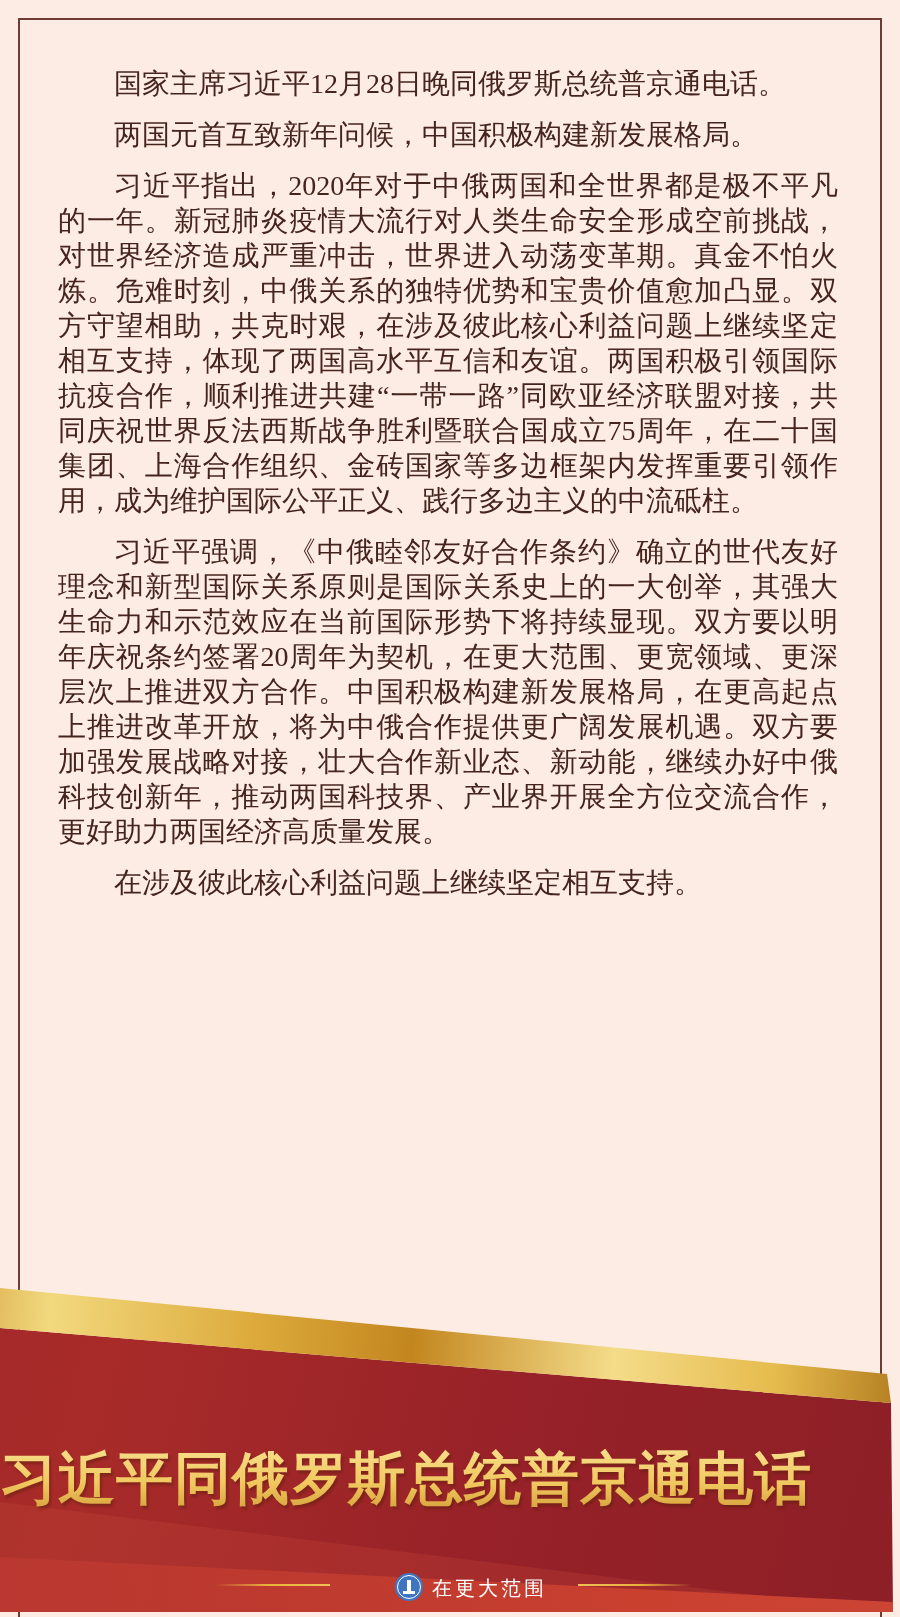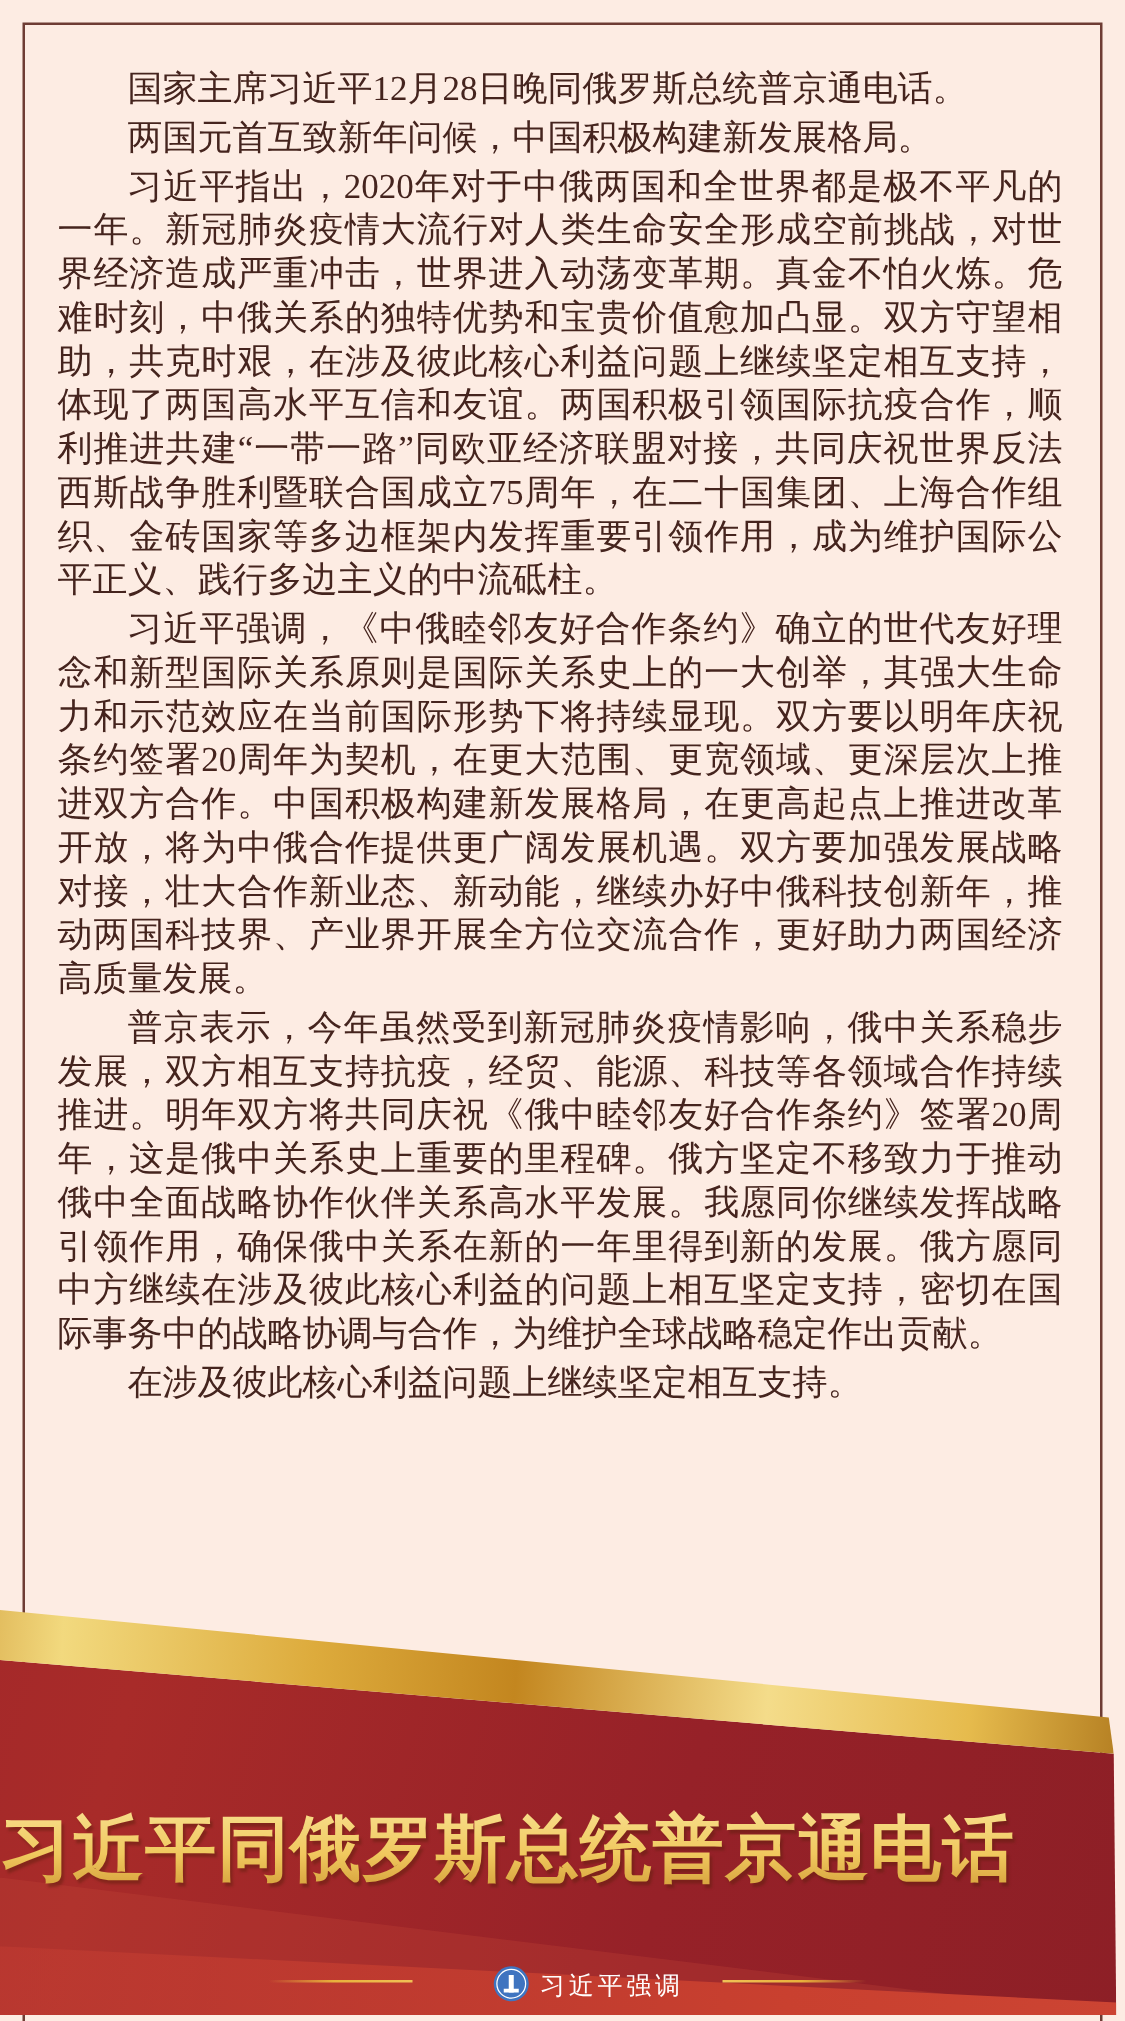--- a/index.html
+++ b/index.html
@@ -15,21 +15,21 @@
     pointer-events:none;
   }
   
   .article{
     position:absolute;left:42px;top:50px;width:812px;
     color:#45241e;
     font-size:28px;line-height:35px;
     text-align:justify;
   }
   .article p{
-    margin:4px;text-indent:2em;
+    margin:16px;text-indent:2em;
   }
   
   .layer{position:absolute;inset:0;pointer-events:none;}
   .gold-band{
     background:linear-gradient(94deg,
       #c98f2b 0%, #f2d97e 14%, #ddab3c 34%, #c3861f 50%,
       #f4dc8a 70%, #e6bb4d 86%, #ad761c 100%);
     clip-path:polygon(0px 1288px, 887px 1374px, 891px 1403px, 0px 1328px);
   }
   .red-banner{
@@ -82,33 +82,32 @@
   }
 </style>
 </head>
 <body>
 
 <div class="article">
   <p>国家主席习近平12月28日晚同俄罗斯总统普京通电话。</p>
   <p>两国元首互致新年问候，中国积极构建新发展格局。</p>
   <p>习近平指出，2020年对于中俄两国和全世界都是极不平凡的一年。新冠肺炎疫情大流行对人类生命安全形成空前挑战，对世界经济造成严重冲击，世界进入动荡变革期。真金不怕火炼。危难时刻，中俄关系的独特优势和宝贵价值愈加凸显。双方守望相助，共克时艰，在涉及彼此核心利益问题上继续坚定相互支持，体现了两国高水平互信和友谊。两国积极引领国际抗疫合作，顺利推进共建“一带一路”同欧亚经济联盟对接，共同庆祝世界反法西斯战争胜利暨联合国成立75周年，在二十国集团、上海合作组织、金砖国家等多边框架内发挥重要引领作用，成为维护国际公平正义、践行多边主义的中流砥柱。</p>
   <p>习近平强调，《中俄睦邻友好合作条约》确立的世代友好理念和新型国际关系原则是国际关系史上的一大创举，其强大生命力和示范效应在当前国际形势下将持续显现。双方要以明年庆祝条约签署20周年为契机，在更大范围、更宽领域、更深层次上推进双方合作。中国积极构建新发展格局，在更高起点上推进改革开放，将为中俄合作提供更广阔发展机遇。双方要加强发展战略对接，壮大合作新业态、新动能，继续办好中俄科技创新年，推动两国科技界、产业界开展全方位交流合作，更好助力两国经济高质量发展。</p>
-  <p>普京表示，今年虽然受到新冠肺炎疫情影响，俄中关系稳步发展，双方相互支持抗疫，经贸、能源、科技等各领域合作持续推进。明年双方将共同庆祝《俄中睦邻友好合作条约》签署20周年，这是俄中关系史上重要的里程碑。俄方坚定不移致力于推动俄中全面战略协作伙伴关系高水平发展。我愿同你继续发挥战略引领作用，确保俄中关系在新的一年里得到新的发展。俄方愿同中方继续在涉及彼此核心利益的问题上相互坚定支持，密切在国际事务中的战略协调与合作，为维护全球战略稳定作出贡献。</p>
   <p>在涉及彼此核心利益问题上继续坚定相互支持。</p>
 </div>
 
 <div class="frame"></div>
 
 <div class="layer red-banner"></div>
 <div class="layer red-wedge"></div>
 <div class="layer bright-band"></div>
 <div class="layer gold-band"></div>
 
 <div class="banner-title">习近平同俄罗斯总统普京通电话</div>
 
 <div class="gold-line left"></div>
 <div class="gold-line right"></div>
 <div class="logo">
   <div class="logo-ring"></div>
   <div class="logo-tower"></div>
   <div class="logo-base"></div>
 </div>
-<div class="credit">习近平强调</div>
+<div class="credit">在更大范围</div>
 
 </body></html>

